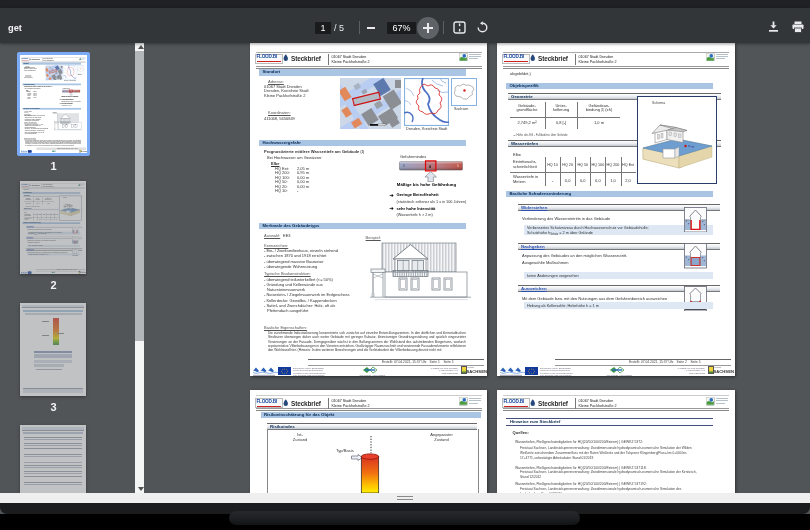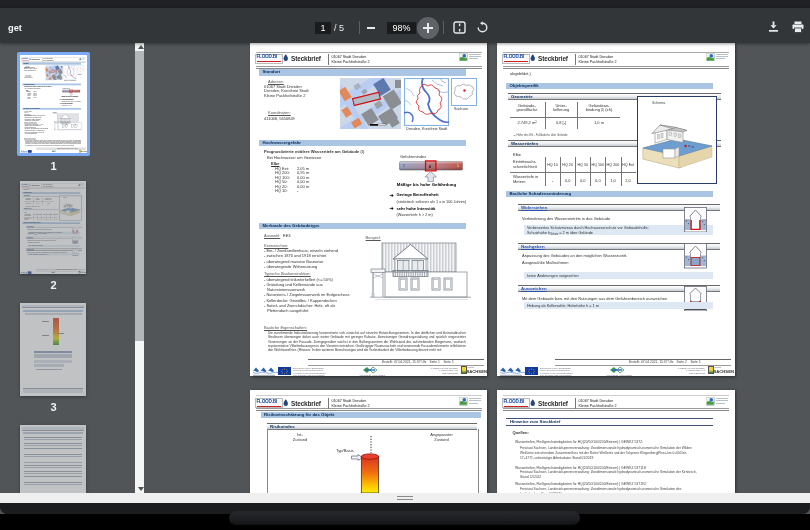--- a/index.html
+++ b/index.html
@@ -977,21 +977,21 @@
     <div style="position:absolute;left:23px;top:96.8px;width:180px;font-size:3.25px;line-height:4.8px;color:#444">Freistaat Sachsen, Landestalsperrenverwaltung: Zweidimensionale hydrodynamisch-numerische Simulation des Lachsbaches, Stand 02/2010</div>
   </div>
 
   <div class="abs" id="topstrip"></div>
   <div class="abs" id="toolbar"></div>
   <div class="abs" id="tb-title">get</div>
   <div class="abs tb-box" id="pgbox">1</div>
   <div class="abs" id="pgtot">/&nbsp;5</div>
   <div class="abs tbsep" style="left:359px"></div>
   <div class="abs" id="minus"></div>
-  <div class="abs tb-box" id="zoombox">98%</div>
+  <div class="abs tb-box" id="zoombox">67%</div>
   <div class="abs" id="pluscirc">
       <div class="abs" id="plus-h"></div>
       <div class="abs" id="plus-v"></div>
     </div>
   <div class="abs tbsep" style="left:443px"></div>
   <svg class="abs" style="left:453px;top:21px" width="13" height="13" viewBox="0 0 13 13">
     <rect x="1" y="1" width="11" height="11" rx="2" fill="none" stroke="#e8eaed" stroke-width="1.4"></rect>
     <rect x="5.9" y="2.5" width="1.4" height="2.6" fill="#e8eaed"></rect>
     <rect x="5.9" y="7.9" width="1.4" height="2.6" fill="#e8eaed"></rect>
   </svg>

